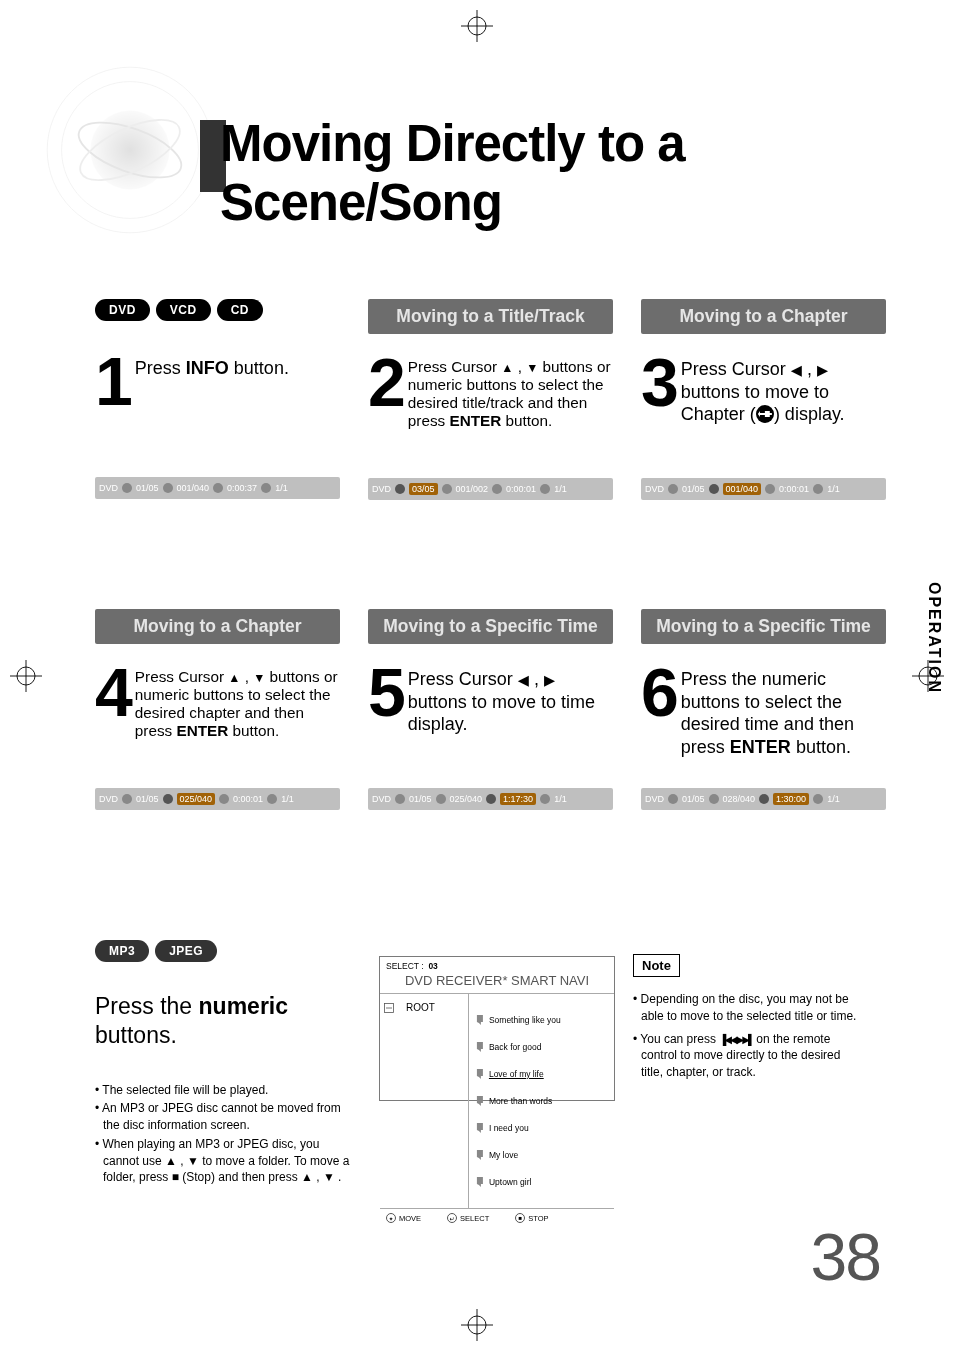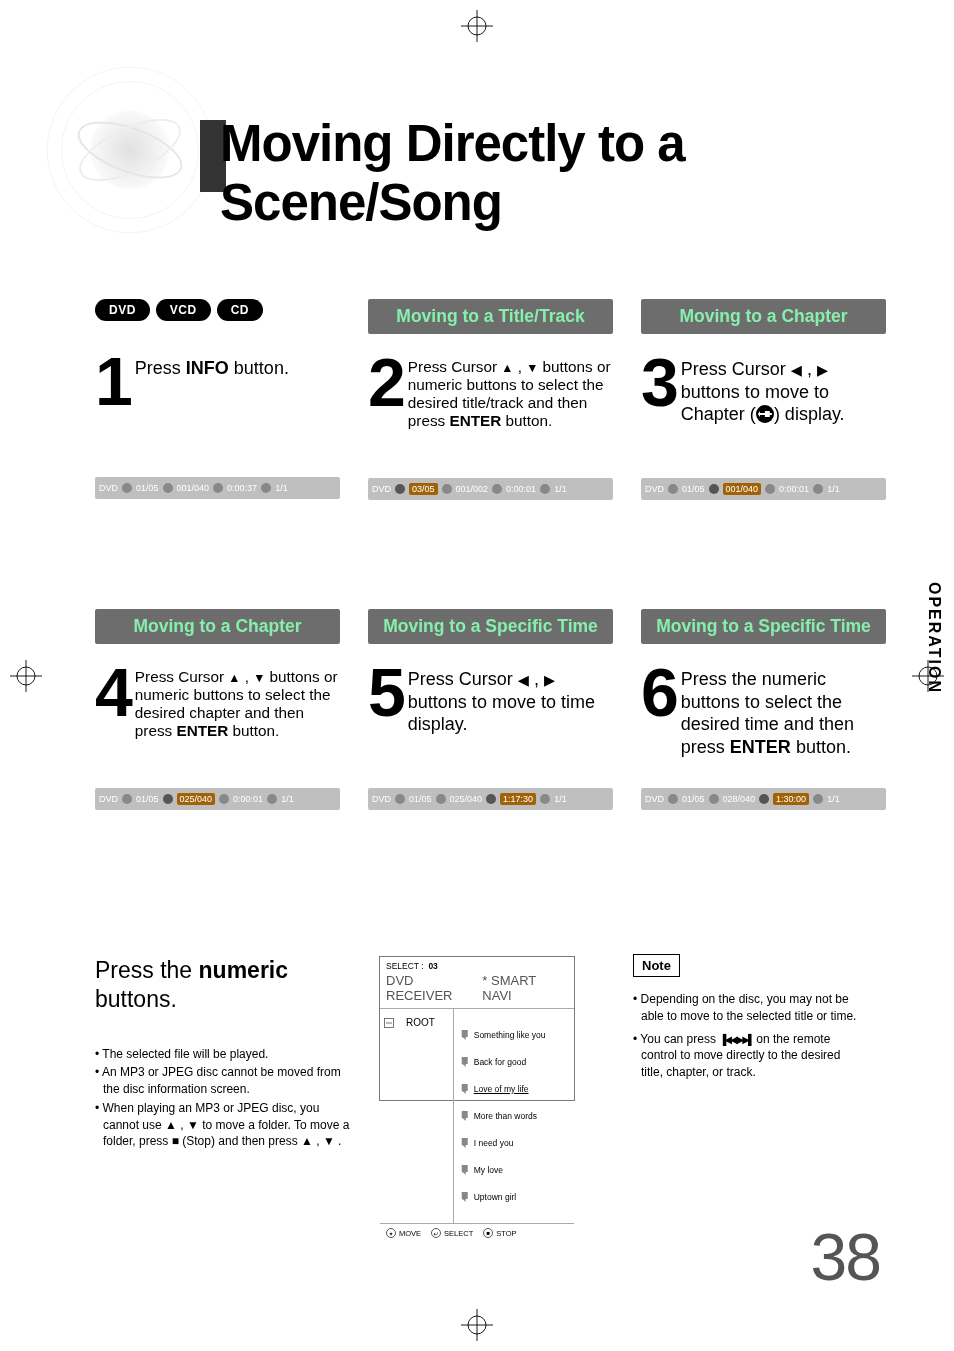--- a/index.html
+++ b/index.html
@@ -27,51 +27,51 @@
   .side-tab span { writing-mode: vertical-rl; text-orientation: mixed; font-weight: 800; font-size: 16px; letter-spacing: 2px; }
 
   .grid { position: absolute; top: 288px; left: 95px; right: 95px; display: grid; grid-template-columns: repeat(3, 245px); grid-template-rows: 280px 280px; column-gap: 28px; row-gap: 30px; justify-content: space-between; }
 
   .cell { position: relative; margin-top: 11px; }
 
   .pill-row { display: flex; gap: 6px; margin-bottom: 30px; }
   .pill { display: inline-flex; align-items: center; justify-content: center; height: 22px; padding: 0 14px; border-radius: 11px; background: #000; color: #fff; font-size: 12px; font-weight: 700; letter-spacing: 0.5px; }
   .pill.mp3 { background: #333; }
 
-  .header-bar { background: #6d6d6d; color: #86efac; font-size: 17.5px; font-weight: 700; text-align: center; padding: 7px 4px; border-radius: 2px; margin-bottom: 18px; }
+  .header-bar { background: #6d6d6d; color: #e5e5e5; font-size: 17.5px; font-weight: 700; text-align: center; padding: 7px 4px; border-radius: 2px; margin-bottom: 18px; }
 
   .step { display: flex; align-items: flex-start; gap: 6px; min-height: 100px; }
   .step-num { font-size: 68px; font-weight: 800; line-height: 0.9; letter-spacing: -4px; }
   .step-text { font-size: 18px; line-height: 1.25; padding-top: 6px; }
   .step-text.sm { font-size: 15.3px; line-height: 1.18; }
   .step-text b { font-weight: 800; }
 
   .status-strip { margin-top: 26px; width: 100%; height: 22px; background: #bfbfbf; border-radius: 2px; display: flex; align-items: center; font-size: 9px; color: #fff; padding: 0 4px; gap: 4px; white-space: nowrap; overflow: hidden; }
   .status-strip .seg { display: inline-flex; align-items: center; gap: 2px; }
   .status-strip .seg.hl { background: #a16207; border-radius: 2px; padding: 1px 3px; }
 
   .lower-section { position: absolute; top: 940px; left: 95px; right: 95px; display: grid; grid-template-columns: 260px 230px 1fr; column-gap: 24px; }
 
   .lower-left h2 { font-size: 23px; font-weight: 400; line-height: 1.25; margin-top: 16px; }
   .lower-left h2 b { font-weight: 800; }
 
   .bullets { margin-top: 32px; font-size: 12px; line-height: 1.4; }
   .bullets li { list-style: none; text-indent: -8px; padding-left: 8px; margin-bottom: 2px; }
   .bullets li::before { content: "• "; }
 
-  .screen-panel { border: 1px solid #7a7a7a; margin-top: 16px; width: 196px; height: 145px; font-size: 8.5px; display: flex; flex-direction: column; }
+  .screen-panel { border: 1px solid #7a7a7a; margin-top: 16px; width: 236px; height: 145px; font-size: 8.5px; display: flex; flex-direction: column; }
   .screen-panel .row1 { display: flex; justify-content: space-between; padding: 4px 6px 2px 6px; }
   .screen-panel .row2 { display: flex; justify-content: center; padding: 0 6px 5px 6px; border-bottom: 1px solid #aaa; font-size: 13px; color: #555; }
   .screen-panel .body { flex: 1; display: flex; }
   .screen-panel .left { width: 38%; border-right: 1px solid #aaa; padding: 8px 4px; }
   .screen-panel .left .root { display: flex; align-items: center; gap: 12px; font-size: 10px; }
   .screen-panel .right { flex: 1; padding: 4px 6px; }
   .screen-panel .right .it { display: flex; gap: 4px; margin: 17px 0; align-items: center; }
   .screen-panel .right .it.sel span.t { text-decoration: underline; }
-  .screen-panel .foot { display: flex; gap: 10px; padding: 4px 6px; border-top: 1px solid #aaa; font-size: 7.5px; }
+  .screen-panel .foot { display: flex; gap: 26px; padding: 4px 6px; border-top: 1px solid #aaa; font-size: 7.5px; }
   .screen-panel .foot .f { display: flex; gap: 3px; align-items: center; }
   .screen-panel .foot .circ { width: 10px; height: 10px; border: 1px solid #555; border-radius: 50%; display: inline-flex; align-items: center; justify-content: center; font-size: 6px; }
 
   .note-box { display: inline-block; border: 1.5px solid #000; padding: 3px 8px; font-size: 13px; font-weight: 800; margin-top: 14px; }
   .note-list { margin-top: 14px; font-size: 12px; line-height: 1.4; }
   .note-list li { list-style: none; text-indent: -8px; padding-left: 8px; margin-bottom: 6px; }
   .note-list li::before { content: "• "; }
 
   .page-num { position: absolute; bottom: 56px; right: 74px; font-size: 66px; font-weight: 300; color: #555; letter-spacing: -2px; }
 
@@ -255,20 +255,24 @@
         <span class="tiny-ic hl"></span>
         <span class="seg hl">1:30:00</span>
         <span class="tiny-ic"></span>
         <span class="seg">1/1</span>
       </div>
     </div>
   </div>
 
   <div class="lower-section">
     <div class="lower-left">
+      <div class="pill-row">
+        <span class="pill mp3">MP3</span>
+        <span class="pill mp3">JPEG</span>
+      </div>
       <h2>Press the <b>numeric</b> buttons.</h2>
       <ul class="bullets">
         <li>The selected file will be played.</li>
         <li>An MP3 or JPEG disc cannot be moved from the disc information screen.</li>
         <li>When playing an MP3 or JPEG disc, you cannot use ▲ , ▼  to move a folder. To move a folder, press ■ (Stop) and then press ▲ , ▼ .</li>
       </ul>
     </div>
 
     <div>
       <div class="screen-panel">

